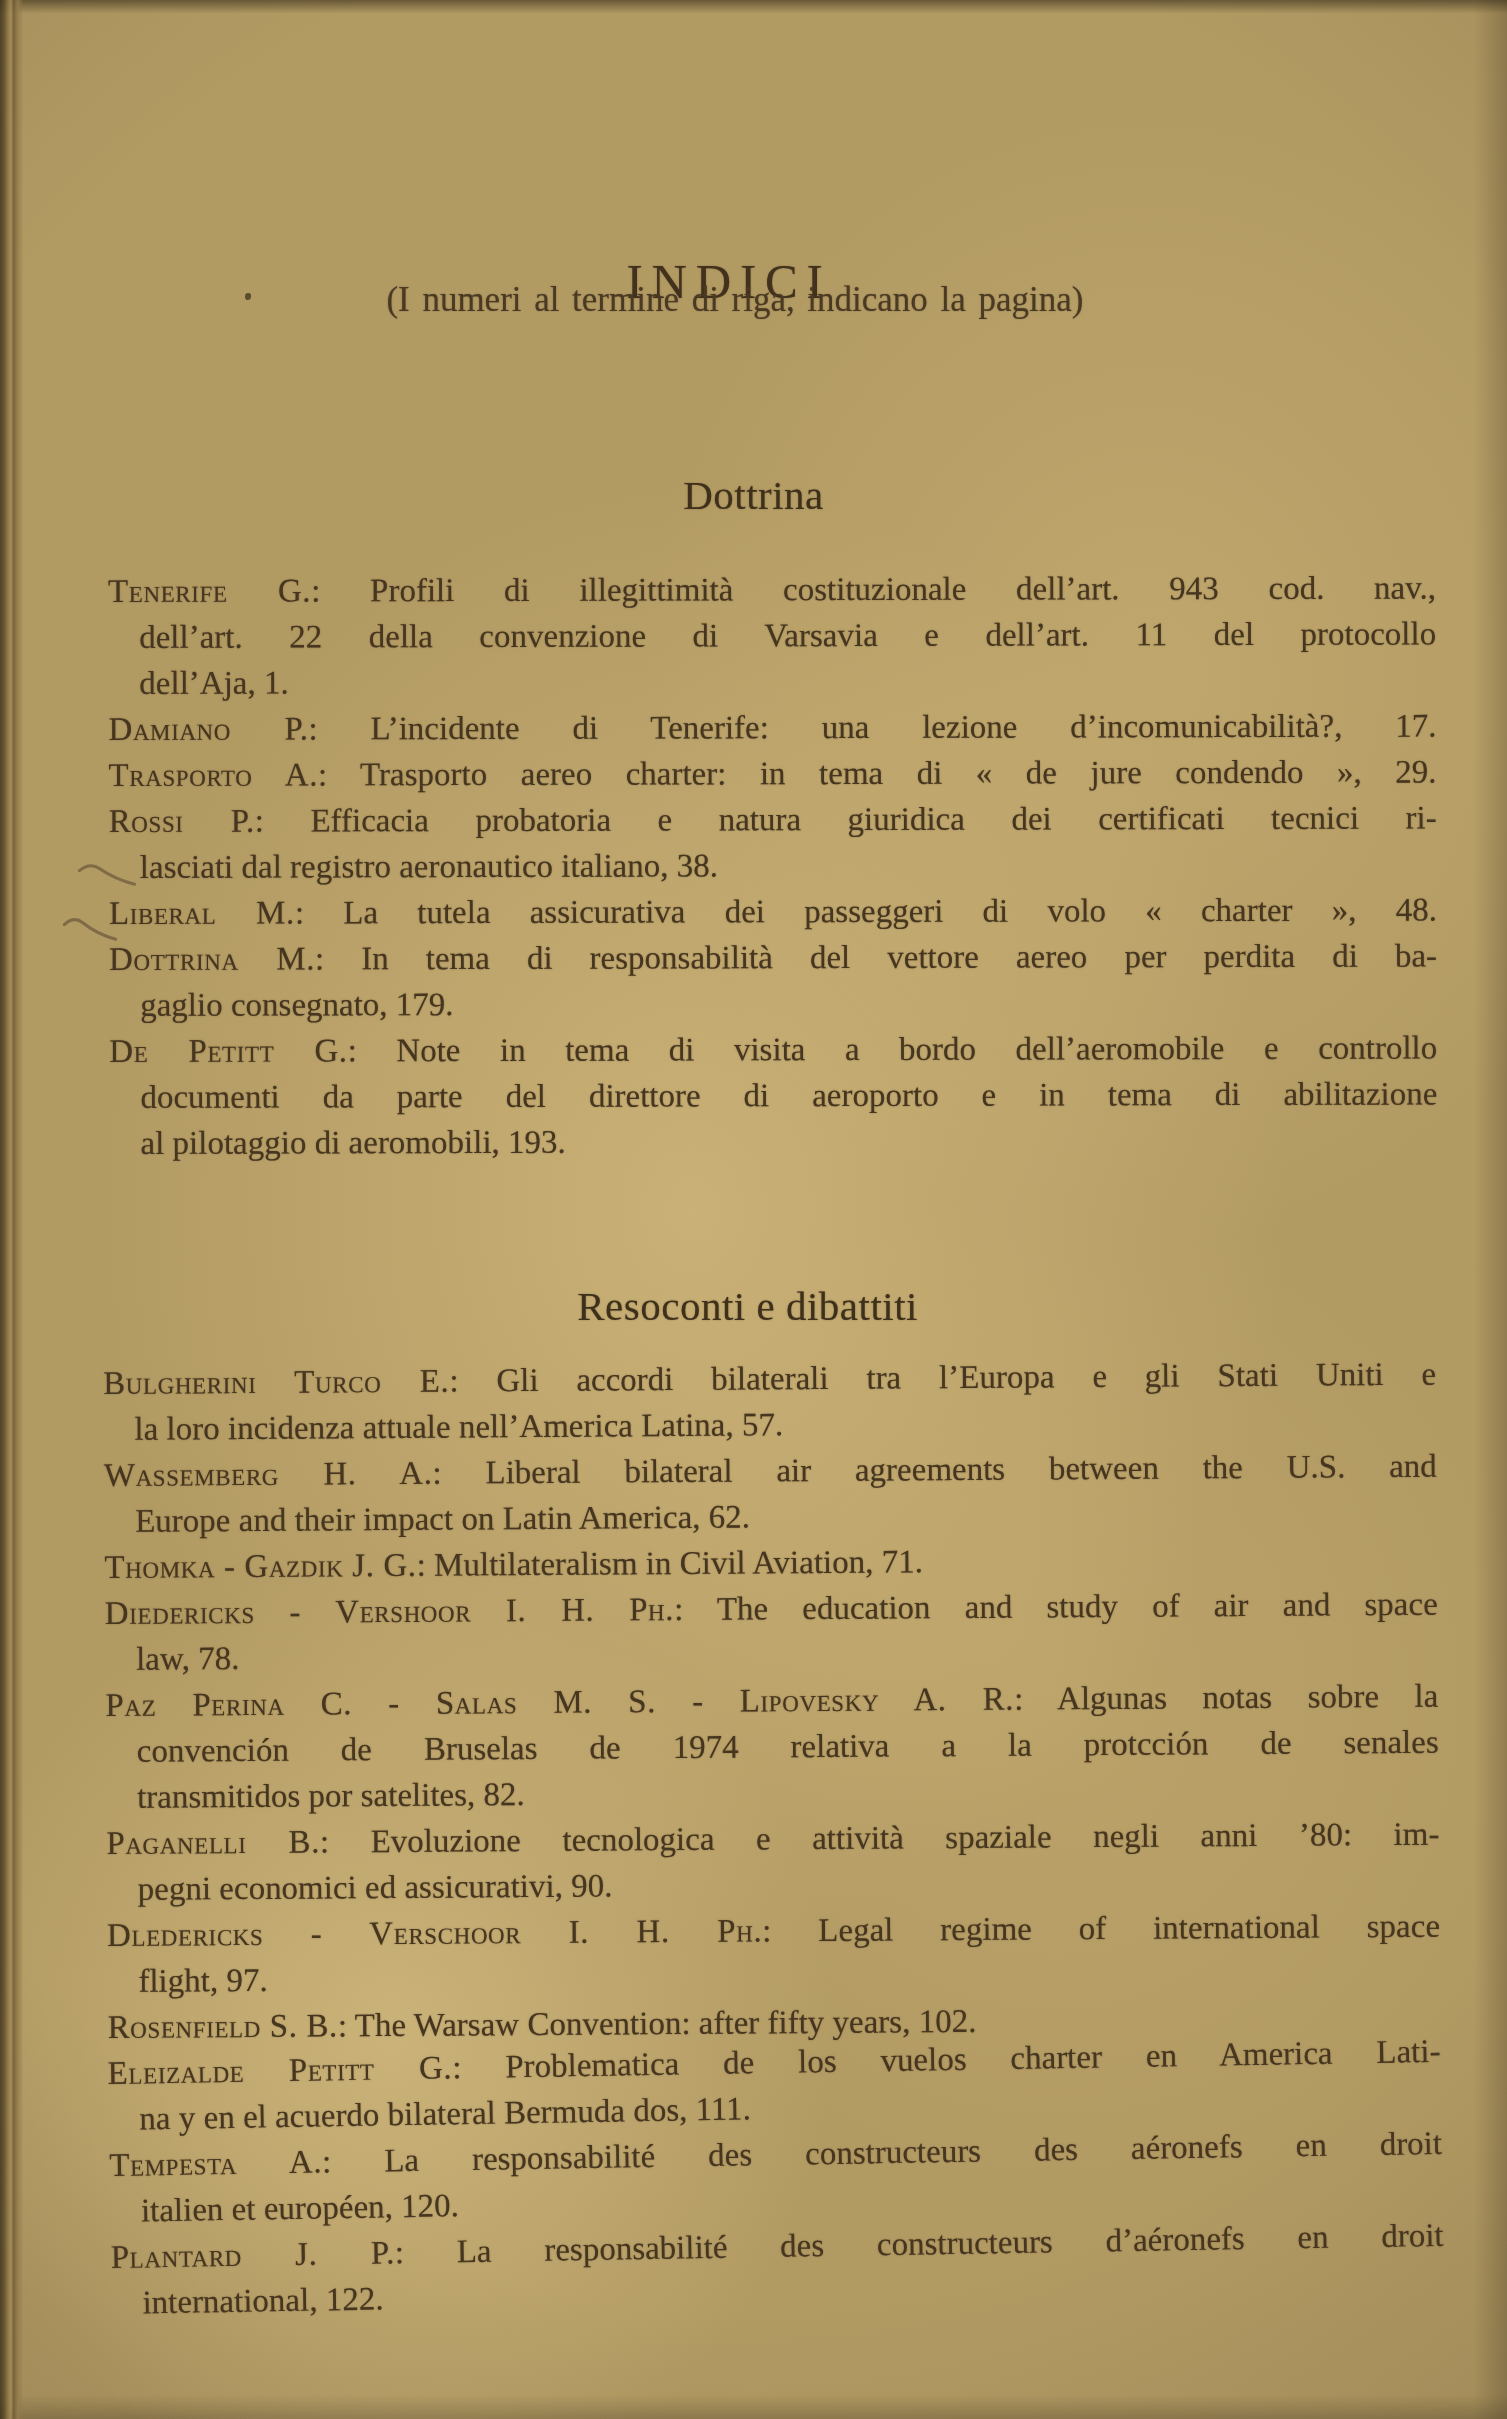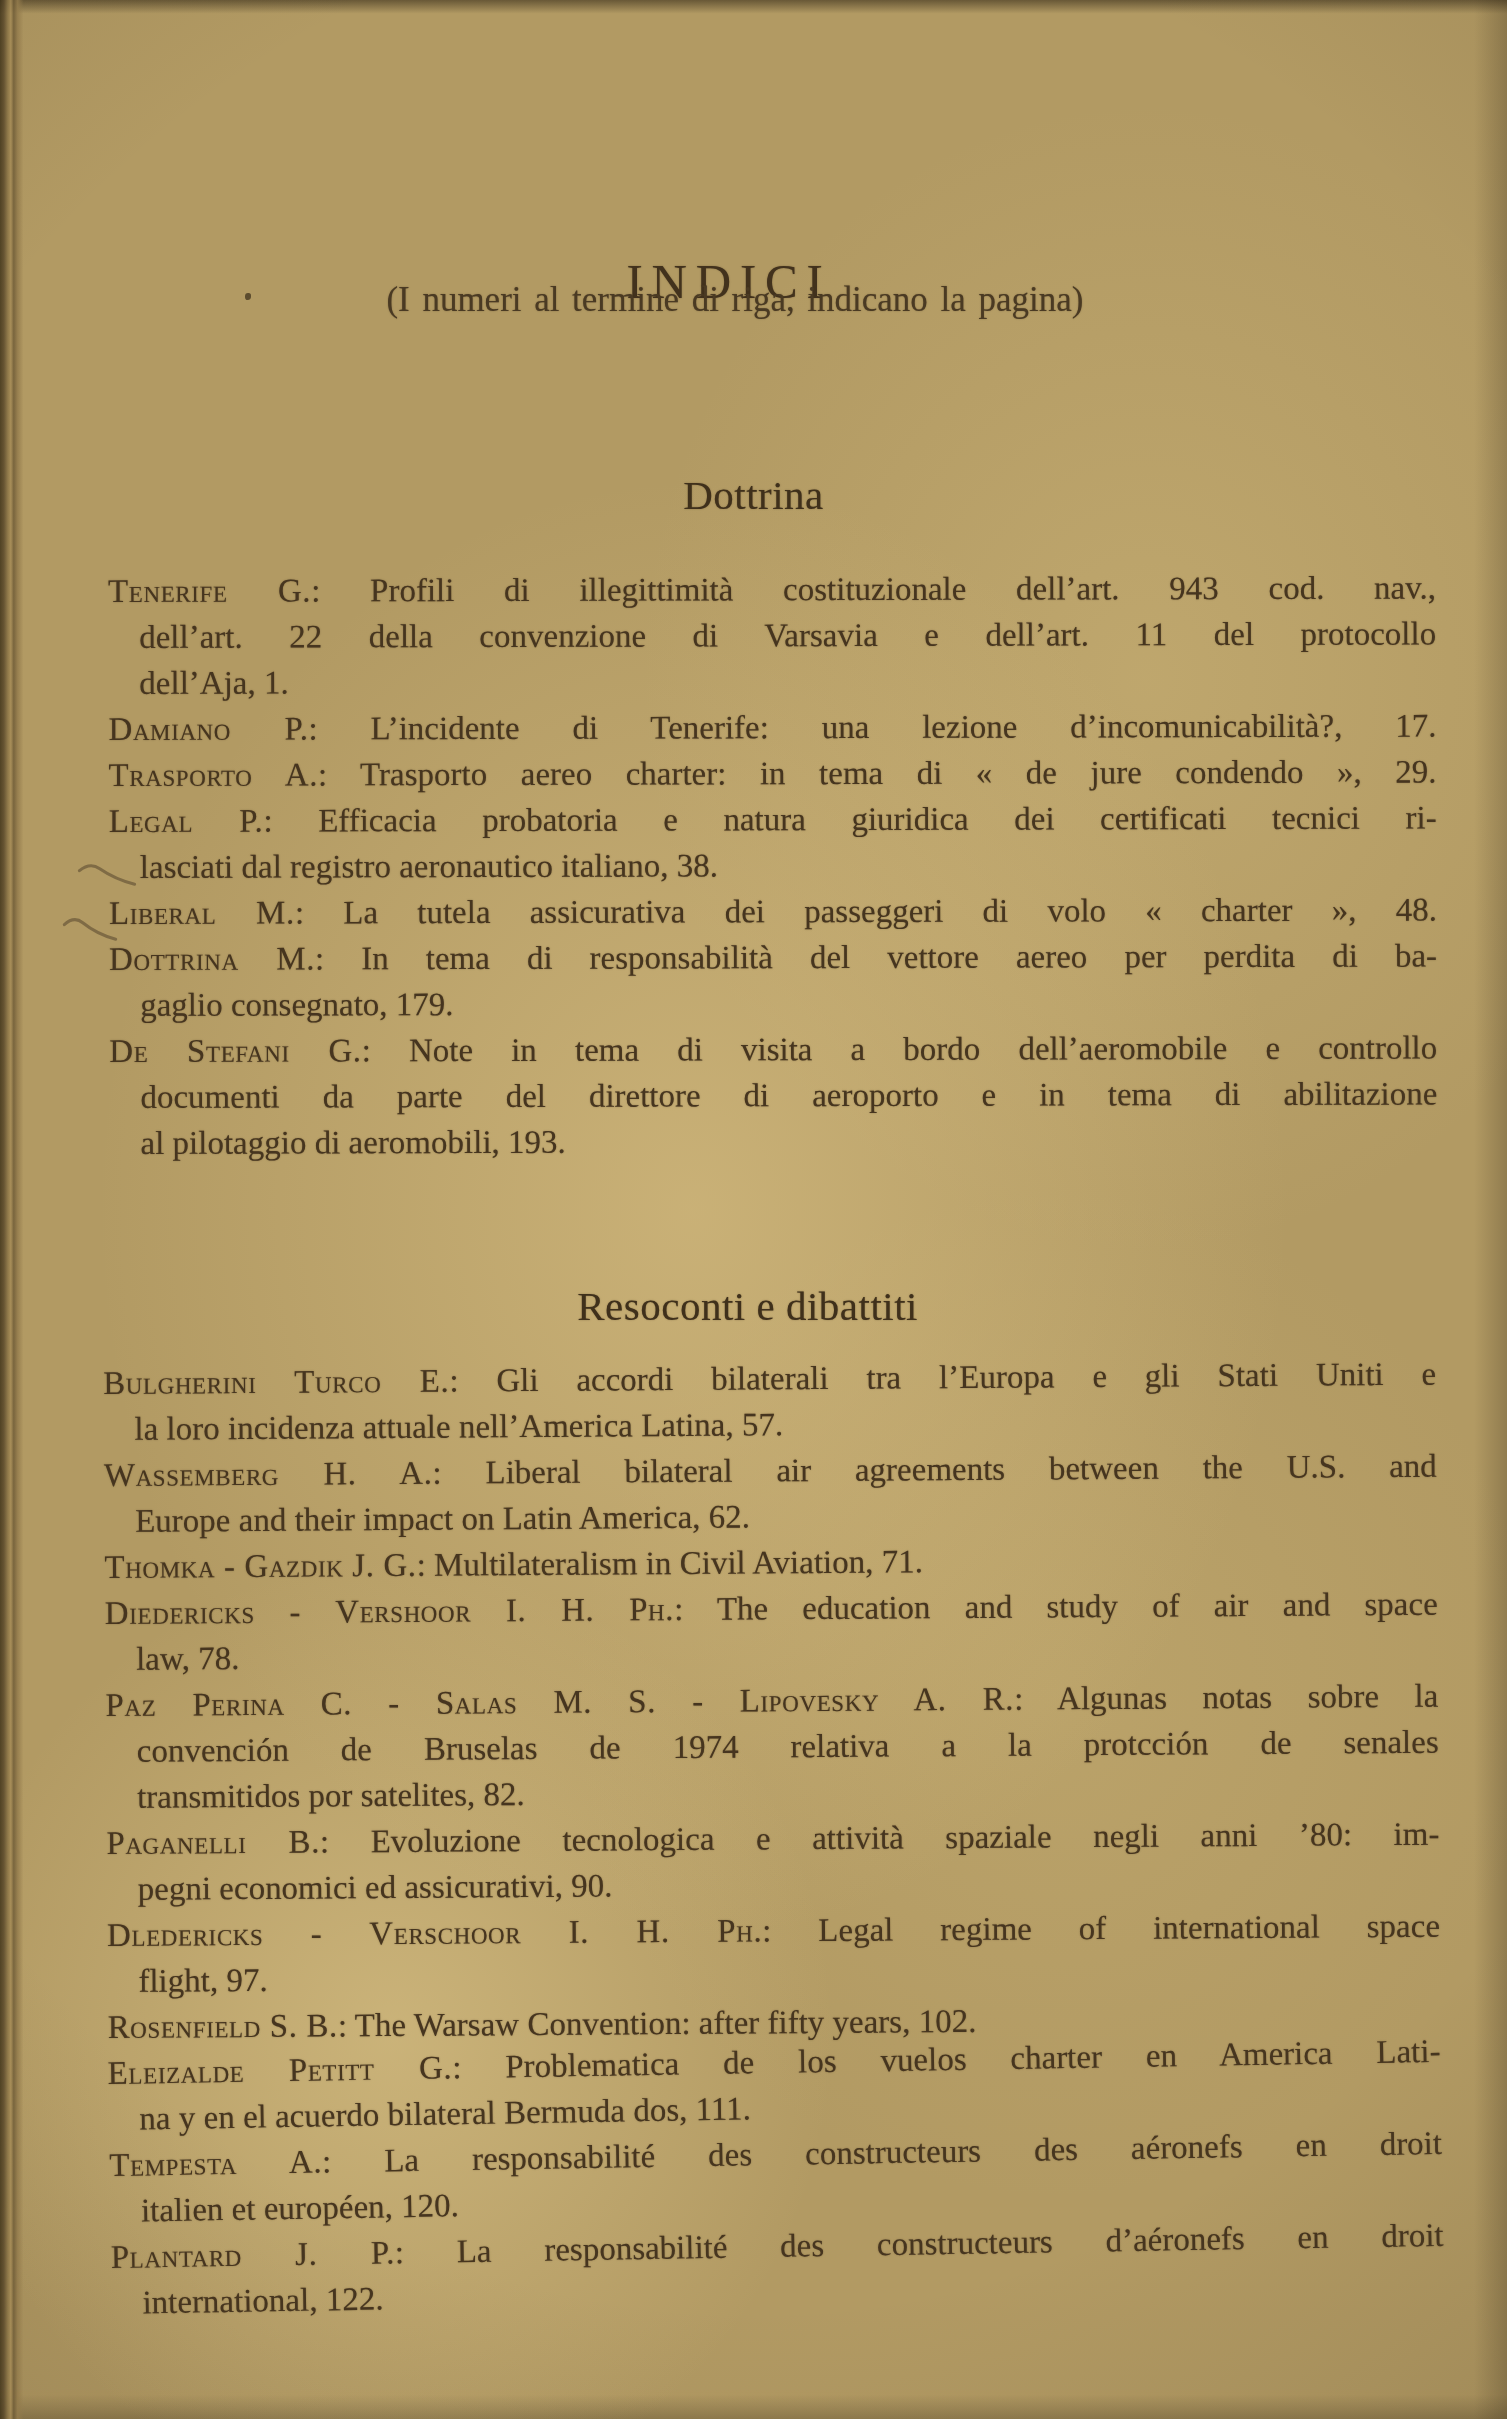--- a/index.html
+++ b/index.html
@@ -73,32 +73,32 @@
     <span class="line j cont">dell’art. 22 della convenzione di Varsavia e dell’art. 11 del protocollo</span>
     <span class="line cont">dell’Aja, 1.</span>
   </p>
   <p class="entry">
     <span class="line j"><span class="author">Damiano P.</span><span>: L’incidente di Tenerife: una lezione d’incomunicabilità?, 17.</span></span>
   </p>
   <p class="entry">
     <span class="line j"><span class="author">Trasporto A.</span><span>: Trasporto aereo charter: in tema di « de jure condendo », 29.</span></span>
   </p>
   <p class="entry">
-    <span class="line j"><span class="author">Legal P.</span><span>: Efficacia probatoria e natura giuridica dei certificati tecnici ri-</span></span>
+    <span class="line j"><span class="author">Rossi P.</span><span>: Efficacia probatoria e natura giuridica dei certificati tecnici ri-</span></span>
     <span class="line cont">lasciati dal registro aeronautico italiano, 38.</span>
   </p>
   <p class="entry">
     <span class="line j"><span class="author">Liberal M.</span><span>: La tutela assicurativa dei passeggeri di volo « charter », 48.</span></span>
   </p>
   <p class="entry">
     <span class="line j"><span class="author">Dottrina M.</span><span>: In tema di responsabilità del vettore aereo per perdita di ba-</span></span>
     <span class="line cont">gaglio consegnato, 179.</span>
   </p>
   <p class="entry">
-    <span class="line j"><span class="author">De Stefani G.</span><span>: Note in tema di visita a bordo dell’aeromobile e controllo</span></span>
+    <span class="line j"><span class="author">De Petitt G.</span><span>: Note in tema di visita a bordo dell’aeromobile e controllo</span></span>
     <span class="line j cont">documenti da parte del direttore di aeroporto e in tema di abilitazione</span>
     <span class="line cont">al pilotaggio di aeromobili, 193.</span>
   </p>
 </div>
 
 <h2 class="h2 resoconti txt">Resoconti e dibattiti</h2>
 
 <div class="entries s1 txt">
   <p class="entry">
     <span class="line j"><span class="author">Bulgherini Turco E.</span><span>: Gli accordi bilaterali tra l’Europa e gli Stati Uniti e</span></span>

